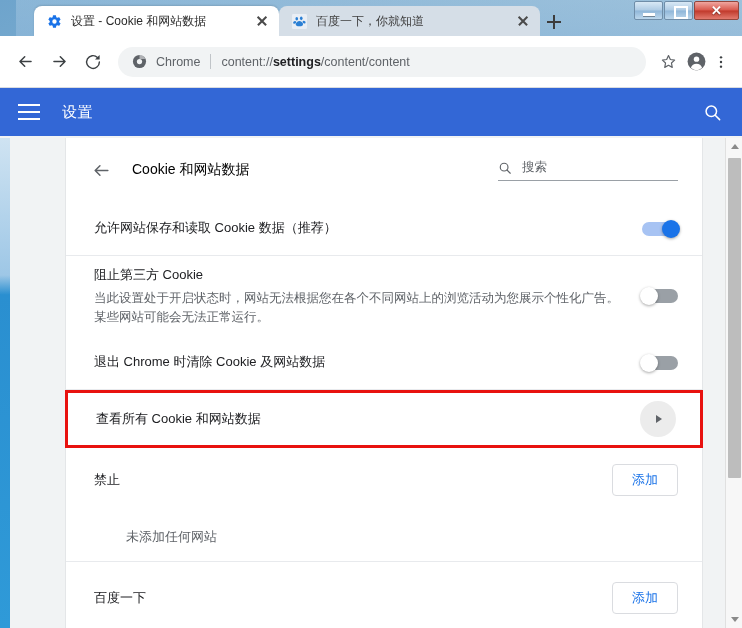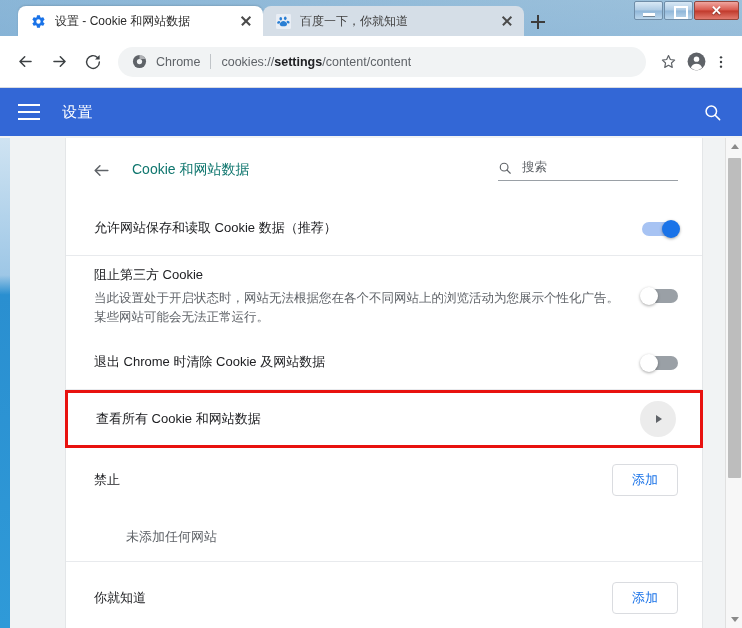--- a/index.html
+++ b/index.html
@@ -16,21 +16,21 @@
   
   #window {
     position: absolute;
     left: 0; top: 0;
     width: 742px; height: 628px;
   }
 
   
   #tabstrip {
     position: absolute;
-    left: 0; top: 0; right: 0;
+    left: 16px; top: 0; right: 0;
     height: 36px;
     background: linear-gradient(180deg, rgba(190,215,235,0.35) 0%, rgba(160,195,225,0.45) 100%);
   }
 
   .tab {
     position: absolute;
     top: 6px;
     height: 30px;
     border-radius: 8px 8px 0 0;
     display: flex;
@@ -304,21 +304,21 @@
   }
   #back-arrow {
     width: 26px; height: 26px;
     display: flex; align-items: center; justify-content: center;
     cursor: pointer;
     margin-right: 18px;
     flex: 0 0 26px;
   }
   #page-title-text {
     font-size: 14px;
-    color: #0f766e;
+    color: #000000;
     flex: 1;
   }
   #search-box {
     display: flex;
     align-items: center;
     width: 180px;
     border-bottom: 1px solid #9aa0a6;
     padding-bottom: 4px;
   }
   #search-box .si { flex: 0 0 16px; margin-right: 8px; display: flex; }
@@ -506,21 +506,21 @@
     <div id="omnibox">
       <span id="chrome-badge-icon">
         <svg width="15" height="15" viewBox="0 0 24 24">
           <circle cx="12" cy="12" r="10.5" fill="#5f6368"></circle>
           <circle cx="12" cy="12" r="4.2" fill="#f1f3f4"></circle>
           <path d="M12 7.8h9.2A10.5 10.5 0 0 0 12 1.5z" fill="#f1f3f4" opacity="0.55"></path>
         </svg>
       </span>
       <span id="omnibox-scheme">Chrome</span>
       <span id="omnibox-sep"></span>
-      <span id="omnibox-url"><span>cookies://</span><b>settings</b><span>/content/content</span></span>
+      <span id="omnibox-url"><span>content://</span><b>settings</b><span>/content/content</span></span>
     </div>
 
     <div id="star">
       <svg width="17" height="17" viewBox="0 0 24 24">
         <path fill="none" stroke="#5f6368" stroke-width="1.7" stroke-linejoin="round" d="M12 3.6l2.6 5.6 6 .8-4.4 4.2 1.1 6.1L12 17.4l-5.3 2.9 1.1-6.1L3.4 10l6-.8z"></path>
       </svg>
     </div>
     <div id="profile">
       <svg width="21" height="21" viewBox="0 0 24 24">
         <circle cx="12" cy="12" r="10.2" fill="#5f6368"></circle>
@@ -610,21 +610,21 @@
 
         <div class="row section-row" style="border-bottom:none;">
           <div class="row-label">禁止</div>
           <button class="add-btn">添加</button>
         </div>
         <div class="row empty-row" style="border-bottom:1px solid #e8eaed;">
           <div class="empty-text">未添加任何网站</div>
         </div>
 
         <div class="row section-row" style="min-height:72px; border-bottom:none;">
-          <div class="row-label">你就知道</div>
+          <div class="row-label">百度一下</div>
           <button class="add-btn">添加</button>
         </div>
 
       </div>
     </div>
 
     <div id="scrollbar">
       <div class="sb-arrow up">
           <span class="t"></span>
         </div>

